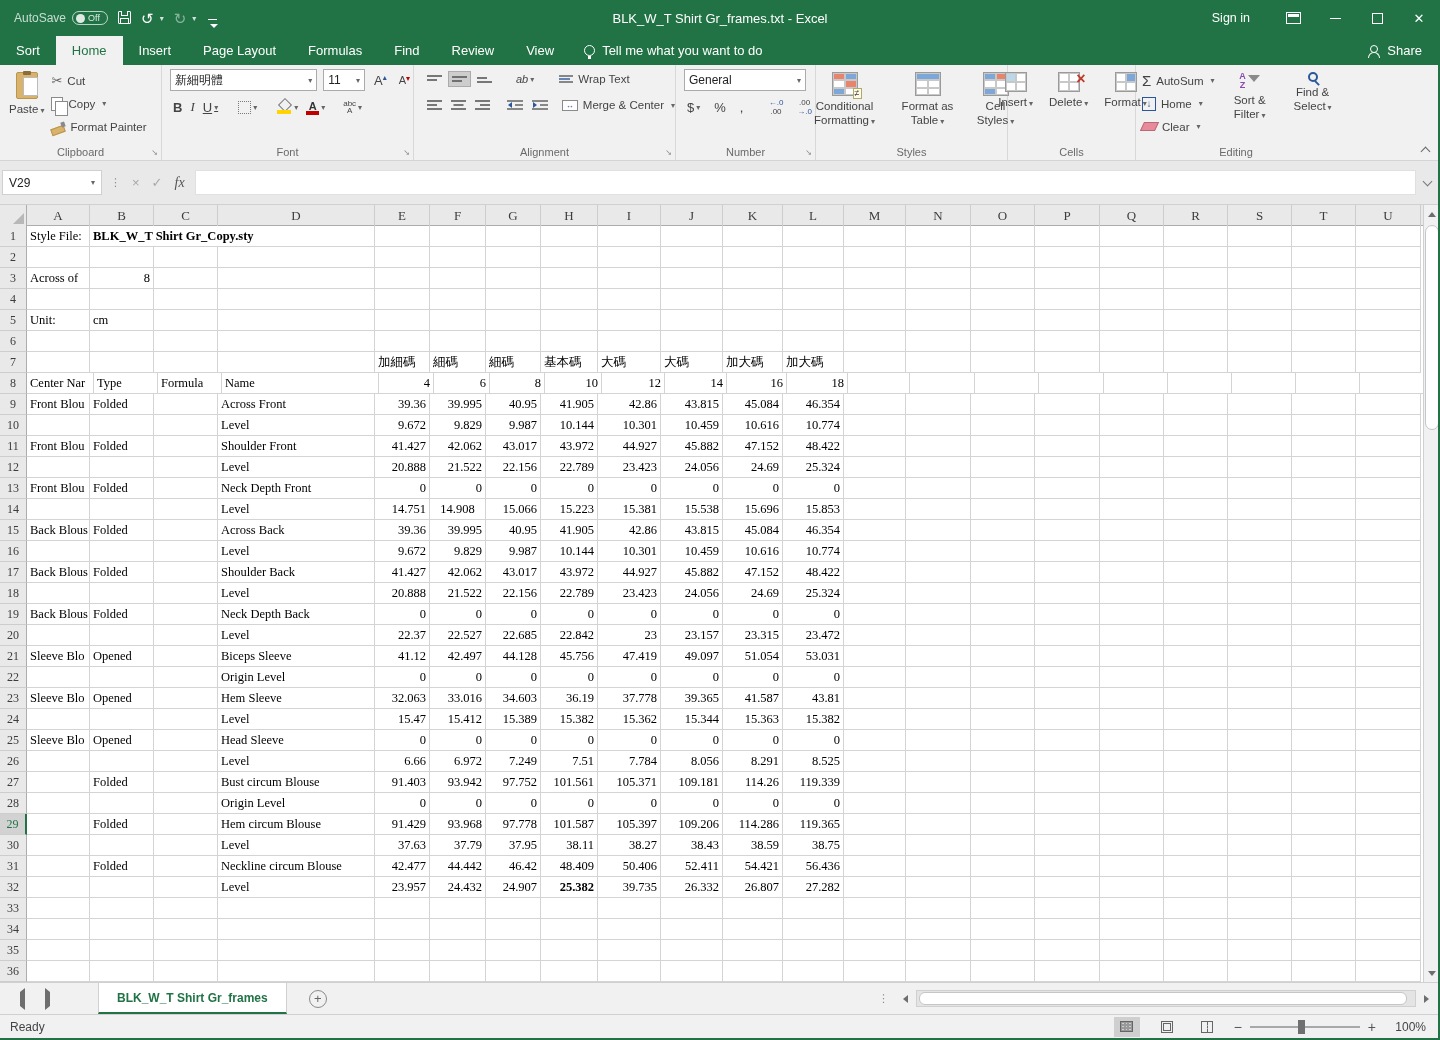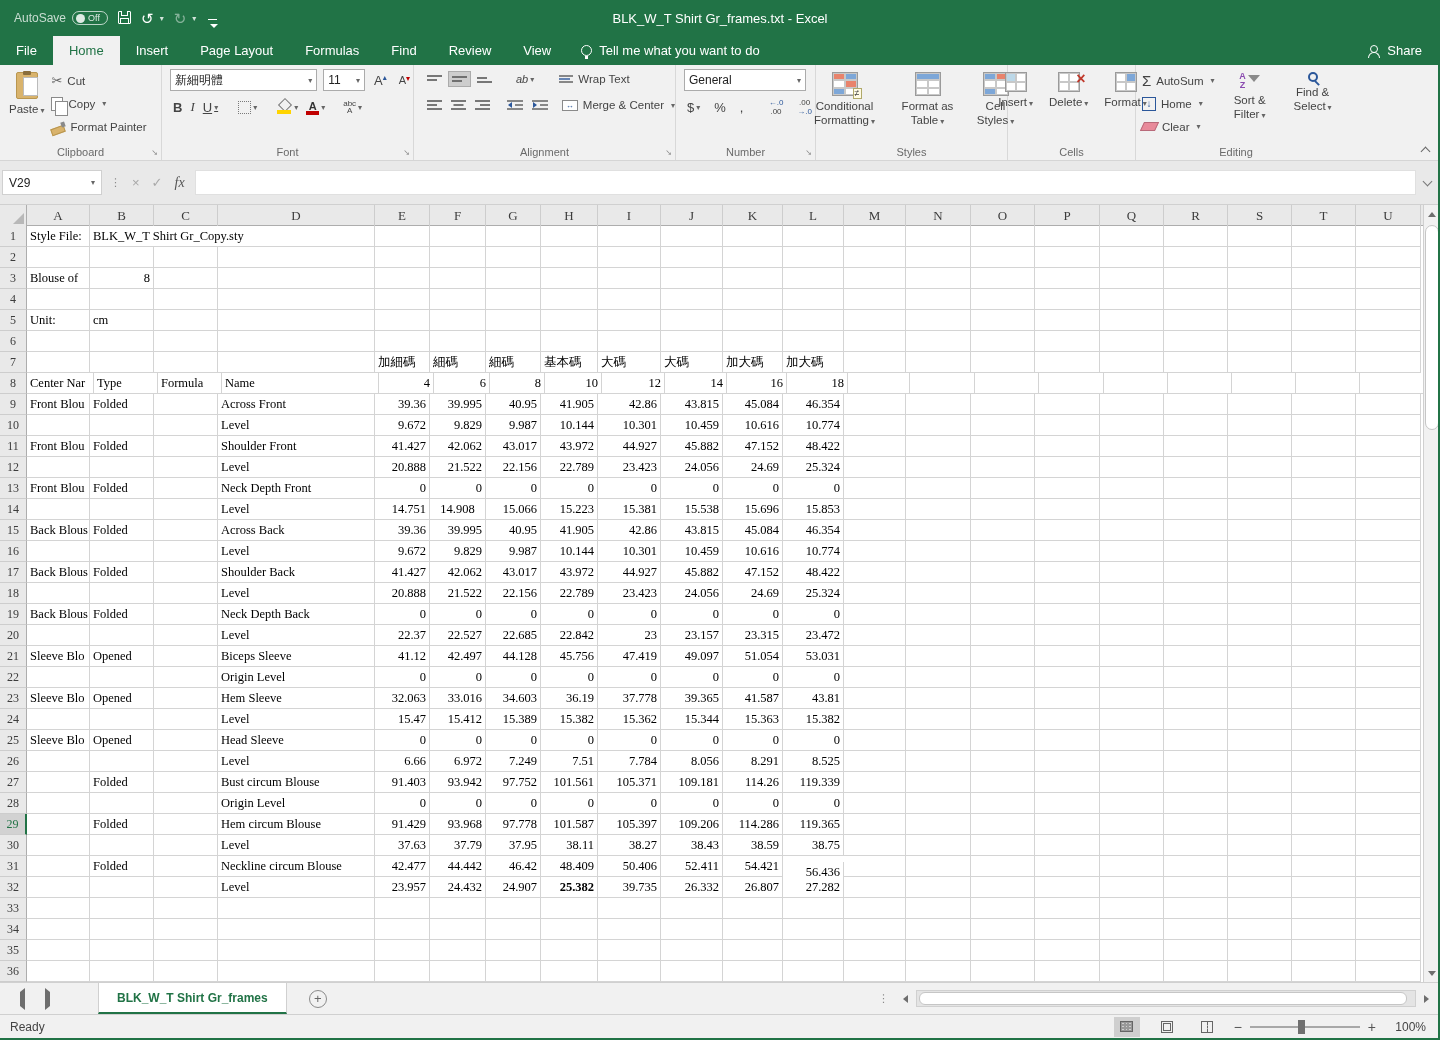--- a/index.html
+++ b/index.html
@@ -193,24 +193,37 @@
         </span>
     </span>
     <span class="qbtn"><span class="ic-save"></span></span>
     <span class="qbtn">↺</span>
       <span class="mini-dd">▾</span>
     <span class="qbtn dim">↻</span>
       <span class="mini-dd">▾</span>
     <span class="qbtn"><span class="qat-more"></span></span>
   </div>
   <div id="window-title">BLK_W_T Shirt Gr_frames.txt  -  Excel</div>
+  <div class="win-controls">
+    <span class="signin">Sign in</span>
+    <span class="wbtn">
+        <span class="ic-ribbonopts"></span>
+      </span>
+    <span class="wbtn">
+        <span class="ic-min"></span>
+      </span>
+    <span class="wbtn">
+        <span class="ic-maximize"></span>
+      </span>
+    <span class="wbtn">✕</span>
+  </div>
 </div>
 
 <div id="tabrow">
-  <span class="ftab">File</span>
+  <span class="ftab">Sort</span>
   <span class="ftab active">Home</span>
   <span class="ftab">Insert</span>
   <span class="ftab">Page Layout</span>
   <span class="ftab">Formulas</span>
   <span class="ftab">Find</span>
   <span class="ftab">Review</span>
   <span class="ftab">View</span>
   <span class="tellme">
       <span class="ic-bulb"></span>
       <span>Tell me what you want to do</span>
@@ -549,21 +562,21 @@
       <div class="colh" style="width: 64px;">Q</div>
       <div class="colh" style="width: 64px;">R</div>
       <div class="colh" style="width: 64px;">S</div>
       <div class="colh" style="width: 64px;">T</div>
       <div class="colh" style="width: 65px;">U</div>
     </div>
   <div id="grid-rows">
       <div class="grow">
         <div class="rowh">1</div>
         <div class="cell" style="width: 63px;">Style File:</div>
-        <div class="cell" style="width: 285px;">BLK_W_T Shirt Gr_Copy.sty</div>
+        <div class="cell" style="width: 285px; font-weight: bold;">BLK_W_T Shirt Gr_Copy.sty</div>
         <div class="cell" style="width: 55px;"></div>
         <div class="cell" style="width: 56px;"></div>
         <div class="cell" style="width: 55px;"></div>
         <div class="cell" style="width: 57px;"></div>
         <div class="cell" style="width: 63px;"></div>
         <div class="cell" style="width: 62px;"></div>
         <div class="cell" style="width: 60px;"></div>
         <div class="cell" style="width: 61px;"></div>
         <div class="cell" style="width: 62px;"></div>
         <div class="cell" style="width: 65px;"></div>
@@ -594,21 +607,21 @@
         <div class="cell" style="width: 64px;"></div>
         <div class="cell" style="width: 65px;"></div>
         <div class="cell" style="width: 64px;"></div>
         <div class="cell" style="width: 64px;"></div>
         <div class="cell" style="width: 64px;"></div>
         <div class="cell" style="width: 64px;"></div>
         <div class="cell" style="width: 65px;"></div>
       </div>
       <div class="grow">
         <div class="rowh">3</div>
-        <div class="cell" style="width: 63px;">Blouse of</div>
+        <div class="cell" style="width: 63px;">Across of</div>
         <div class="cell num" style="width: 64px;">8</div>
         <div class="cell" style="width: 64px;"></div>
         <div class="cell" style="width: 157px;"></div>
         <div class="cell" style="width: 55px;"></div>
         <div class="cell" style="width: 56px;"></div>
         <div class="cell" style="width: 55px;"></div>
         <div class="cell" style="width: 57px;"></div>
         <div class="cell" style="width: 63px;"></div>
         <div class="cell" style="width: 62px;"></div>
         <div class="cell" style="width: 60px;"></div>
@@ -1277,21 +1290,21 @@
         <div class="cell" style="width: 64px;">Folded</div>
         <div class="cell" style="width: 64px;"></div>
         <div class="cell" style="width: 157px;">Neckline circum Blouse</div>
         <div class="cell num" style="width: 55px;">42.477</div>
         <div class="cell num" style="width: 56px;">44.442</div>
         <div class="cell num" style="width: 55px;">46.42</div>
         <div class="cell num" style="width: 57px;">48.409</div>
         <div class="cell num" style="width: 63px;">50.406</div>
         <div class="cell num" style="width: 62px;">52.411</div>
         <div class="cell num" style="width: 60px;">54.421</div>
-        <div class="cell num" style="width: 61px; margin-top: 6px;">56.436</div>
+        <div class="cell num" style="width: 61px;">56.436</div>
         <div class="cell" style="width: 62px;"></div>
         <div class="cell" style="width: 65px;"></div>
         <div class="cell" style="width: 64px;"></div>
         <div class="cell" style="width: 65px;"></div>
         <div class="cell" style="width: 64px;"></div>
         <div class="cell" style="width: 64px;"></div>
         <div class="cell" style="width: 64px;"></div>
         <div class="cell" style="width: 64px;"></div>
         <div class="cell" style="width: 65px;"></div>
       </div>

